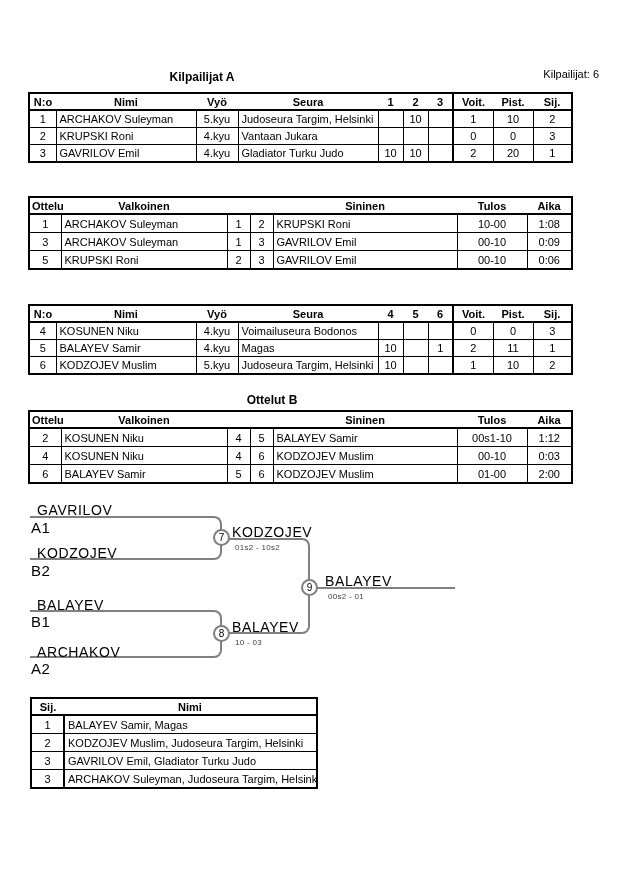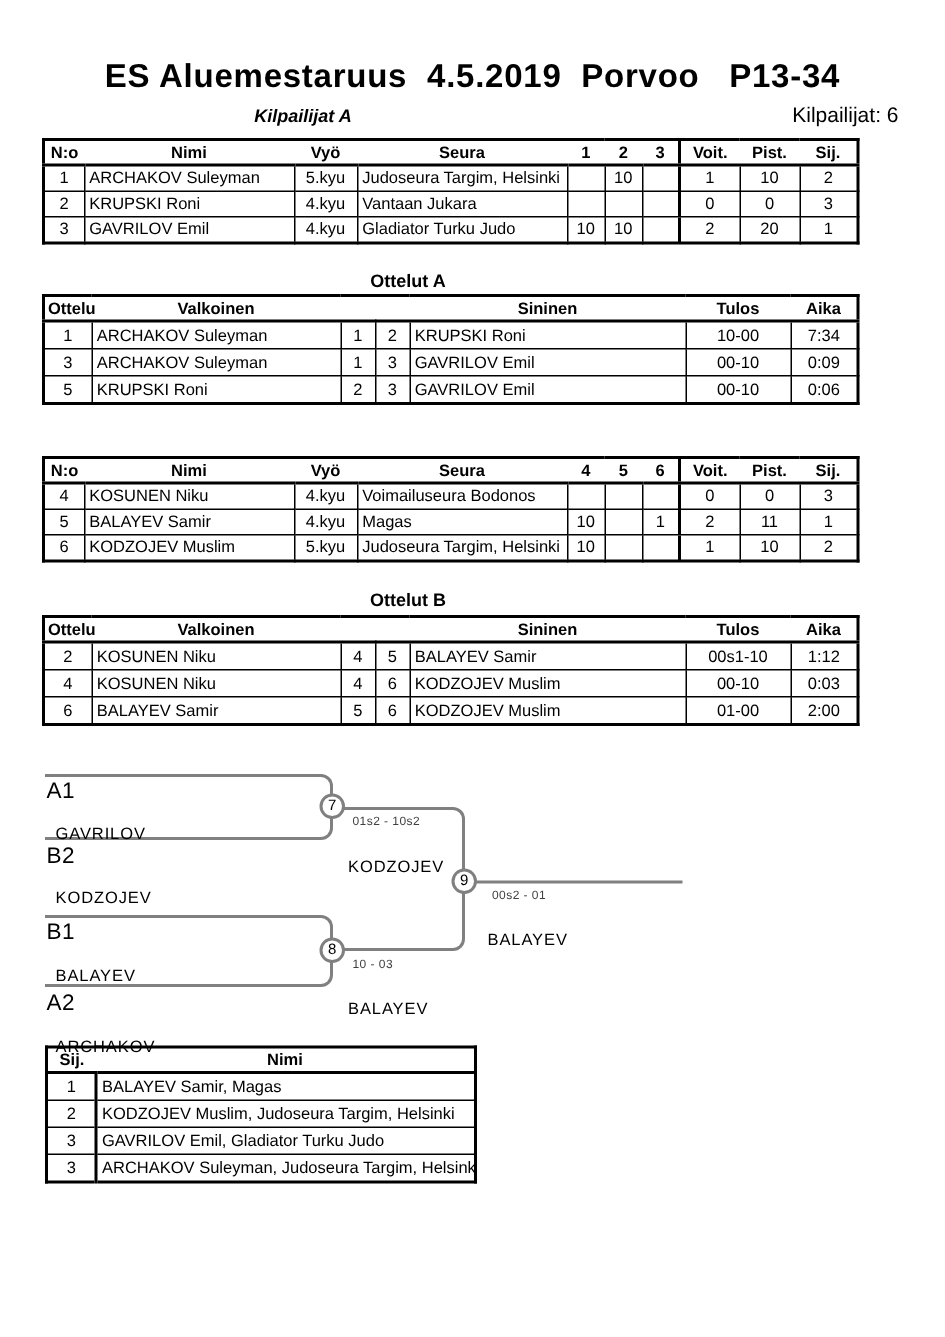--- a/index.html
+++ b/index.html
@@ -7,21 +7,21 @@
     position:relative; width:630px; height:891px; background:#ffffff;
     font-family:"Liberation Sans", sans-serif; color:#000;
     overflow:hidden;
   }
   .abs { position:absolute; }
   .title {
     top:38px; left:0; width:630px; text-align:center;
     font-size:22px; font-weight:bold; white-space:pre; letter-spacing:0.5px;
   }
   .section-title { font-size:12px; font-weight:bold; text-align:center; }
-  .participants { font-size:14px; }
+  .participants { font-size:11px; }
 
   table { border-collapse:collapse; table-layout:fixed; background:#fff; }
   table.grid { border:2px solid #000; }
   th {
     font-size:11px; font-weight:bold; padding:0 2px; height:15px;
     border-bottom:2px solid #000; white-space:nowrap; overflow:visible; text-align:center;
   }
   td {
     font-size:11px; padding:0 3px; border:1px solid #000;
     white-space:nowrap; overflow:hidden; vertical-align:middle;
@@ -38,32 +38,31 @@
     position:absolute; box-sizing:border-box;
     border-top:2px solid #808080; border-right:2px solid #808080; border-bottom:2px solid #808080;
     border-radius:0 8px 8px 0;
   }
   .br-line { position:absolute; border-top:2px solid #808080; }
   .br-circle {
     position:absolute; box-sizing:border-box; width:17px; height:17px;
     border:2px solid #808080; border-radius:50%; background:#fff;
     font-size:10px; line-height:13px; text-align:center; z-index:2; color:#000;
   }
-  .br-name { position:absolute; font-size:11px; letter-spacing:0.6px; white-space:nowrap; z-index:2;margin-top:48px; }
+  .br-name { position:absolute; font-size:14px; letter-spacing:0.6px; white-space:nowrap; z-index:2; }
   .br-seed { position:absolute; font-size:15px; letter-spacing:0.4px; }
   .br-score { position:absolute; font-size:8px; color:#404040; letter-spacing:0.3px; white-space:nowrap; }
 </style>
 </head>
 <body>
 
 <div class="page">
 
-  <div class="abs title">ES Aluemestaruus  4.5.2019  Porvoo   P13-34</div>
-
-  <div class="abs section-title" style="top:70px;left:0;width:404px;font-style:italic;">Kilpailijat A</div>
+
+  <div class="abs section-title" style="top:70px;left:0;width:404px;">Kilpailijat A</div>
   <div class="abs participants" style="top:68px;right:31px;">Kilpailijat: 6</div>
 
   <table class="grid kilp abs" style="top:92px;left:28px;width:543px;">
     <colgroup>
       <col style="width:27px">
         <col style="width:140px">
         <col style="width:42px">
         <col style="width:140px">
       <col style="width:25px">
         <col style="width:25px">
@@ -122,21 +121,20 @@
           <td class="c">10</td>
           <td class="c">10</td>
           <td class="c"></td>
           <td class="c hl">2</td>
           <td class="c">20</td>
           <td class="c">1</td>
         </tr>
       </tbody>
   </table>
 
-  <div class="abs section-title" style="top:180px;left:0;width:544px;">Ottelut A</div>
 
   <table class="grid ottl abs" style="top:196px;left:28px;width:543px;">
     <colgroup>
       <col style="width:32px">
         <col style="width:166px">
         <col style="width:23px">
         <col style="width:23px">
       <col style="width:184px">
         <col style="width:70px">
         <col style="width:45px">
@@ -153,21 +151,21 @@
     </thead>
     <tbody>
 
         <tr>
           <td class="c">1</td>
           <td class="l">ARCHAKOV Suleyman</td>
           <td class="c">1</td>
           <td class="c">2</td>
           <td class="l">KRUPSKI Roni</td>
           <td class="c">10-00</td>
-          <td class="c">7:34</td>
+          <td class="c">1:08</td>
         </tr>
 
         <tr>
           <td class="c">3</td>
           <td class="l">ARCHAKOV Suleyman</td>
           <td class="c">1</td>
           <td class="c">3</td>
           <td class="l">GAVRILOV Emil</td>
           <td class="c">00-10</td>
           <td class="c">0:09</td>

